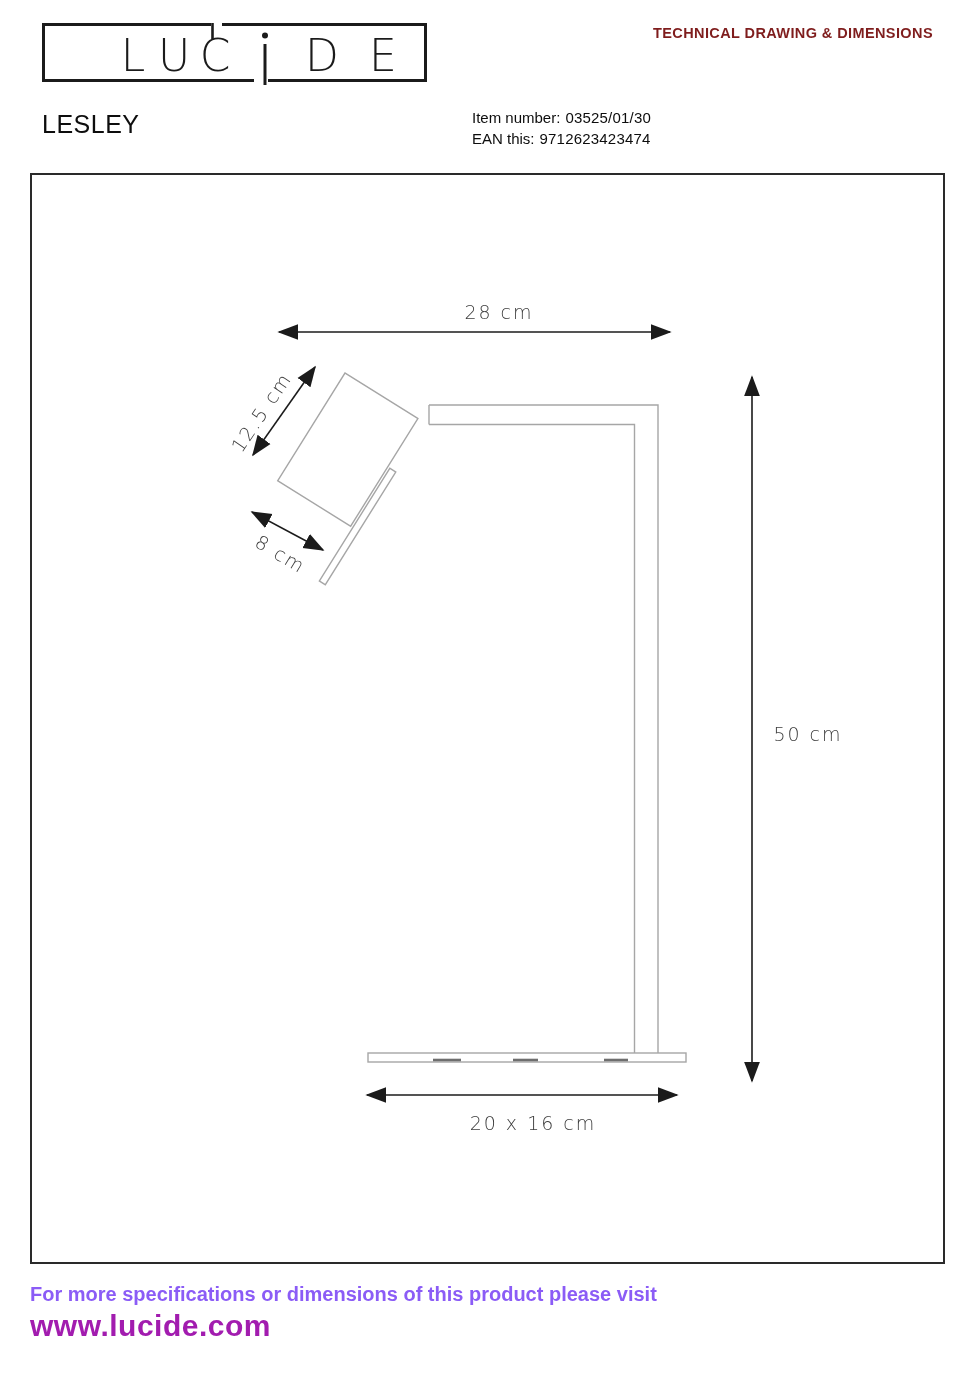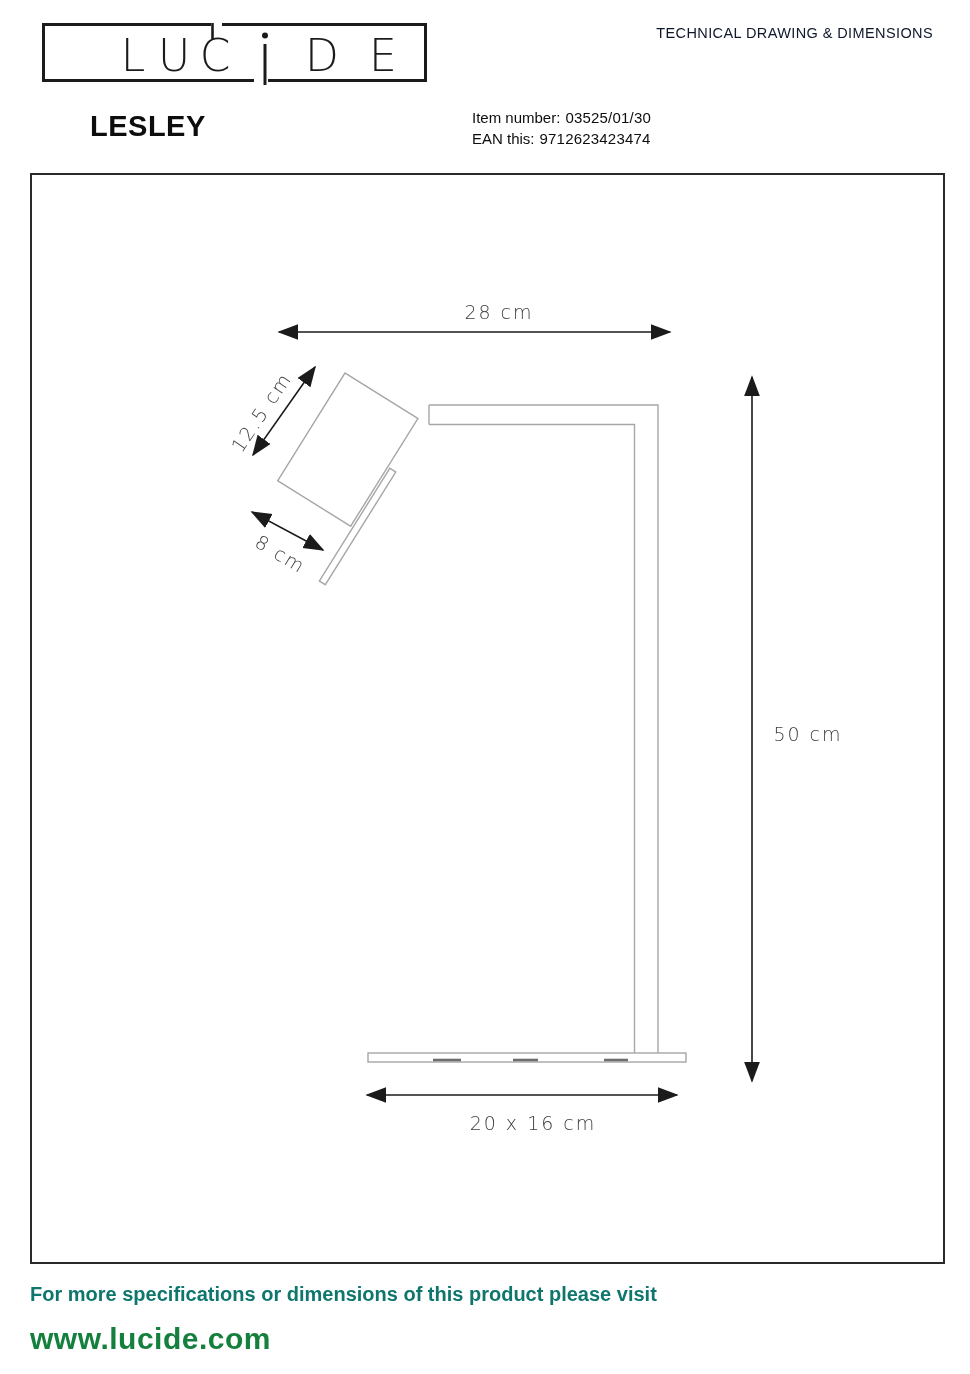--- a/index.html
+++ b/index.html
@@ -14,47 +14,47 @@
     font-family:"Liberation Sans",sans-serif;color:var(--ink);
   }
   .abs{position:absolute;}
   
   #logo-svg{left:40px;top:18px;width:400px;height:74px;overflow:visible;}
   .logo-letter{
     font-family:"DejaVu Sans",sans-serif;font-weight:300;font-size:44px;
     fill:#1b1b1b;letter-spacing:0;
   }
   #doc-title{
-    right:37px;top:25px;font-size:14.5px;font-weight:normal;letter-spacing:.4px;
-    color:#0f172a;
+    right:37px;top:25px;font-size:14.5px;font-weight:bold;letter-spacing:.4px;
+    color:#7f1d1d;
   }
   #product-name{
-    left:42px;top:110px;font-size:29px;font-weight:bold;letter-spacing:.5px;color:#0d0d0d;margin-left:48px;
+    left:42px;top:110px;font-size:25px;font-weight:normal;letter-spacing:.5px;color:#0d0d0d;
   }
   #codes{left:472px;top:107px;font-size:15px;font-weight:normal;line-height:21px;color:#0d0d0d;}
   #codes .row span{display:inline;}
   #codes .val{margin-left:5px;letter-spacing:.2px;}
   
   #drawing-box{
     left:30px;top:173px;width:911px;height:1087px;
     border:2px solid #2a2a2a;background:#fff;
   }
   #drawing-svg{left:30px;top:173px;width:915px;height:1091px;}
   .lamp-stroke{stroke:var(--outline);stroke-width:1.4;fill:#ffffff;}
   .lamp-line{stroke:var(--outline);stroke-width:1.4;fill:none;}
   .foot{stroke:#6e6e6e;stroke-width:2.6;}
   .dim-line{stroke:var(--dim);stroke-width:1.6;fill:none;}
   .dim-label{
     font-family:"DejaVu Sans",sans-serif;font-weight:300;font-size:19px;
     letter-spacing:2px;fill:var(--dlabel);
   }
   
   #footer{left:30px;top:1283px;}
-  #footer-note{font-size:20px;font-weight:bold;color:#0f766e;}
-  #footer-url{font-size:30px;font-weight:bold;letter-spacing:.5px;color:#15803d;margin-top:16px;}
+  #footer-note{font-size:20px;font-weight:bold;color:#8b5cf6;}
+  #footer-url{font-size:30px;font-weight:bold;letter-spacing:.5px;color:#a21caf;margin-top:3px;}
 </style>
 </head>
 <body>
 
 <svg id="logo-svg" class="abs" viewBox="40 18 400 74" xmlns="http://www.w3.org/2000/svg" role="img">
 
   <path d="M211,24.5 H43.5 V80.5 H254" fill="none" stroke="#1b1b1b" stroke-width="3"></path>
   <path d="M268,80.5 H425.5 V24.5 H222" fill="none" stroke="#1b1b1b" stroke-width="3"></path>
 
   <line x1="212.5" y1="23" x2="212.5" y2="39" stroke="#1b1b1b" stroke-width="2.6"></line>

